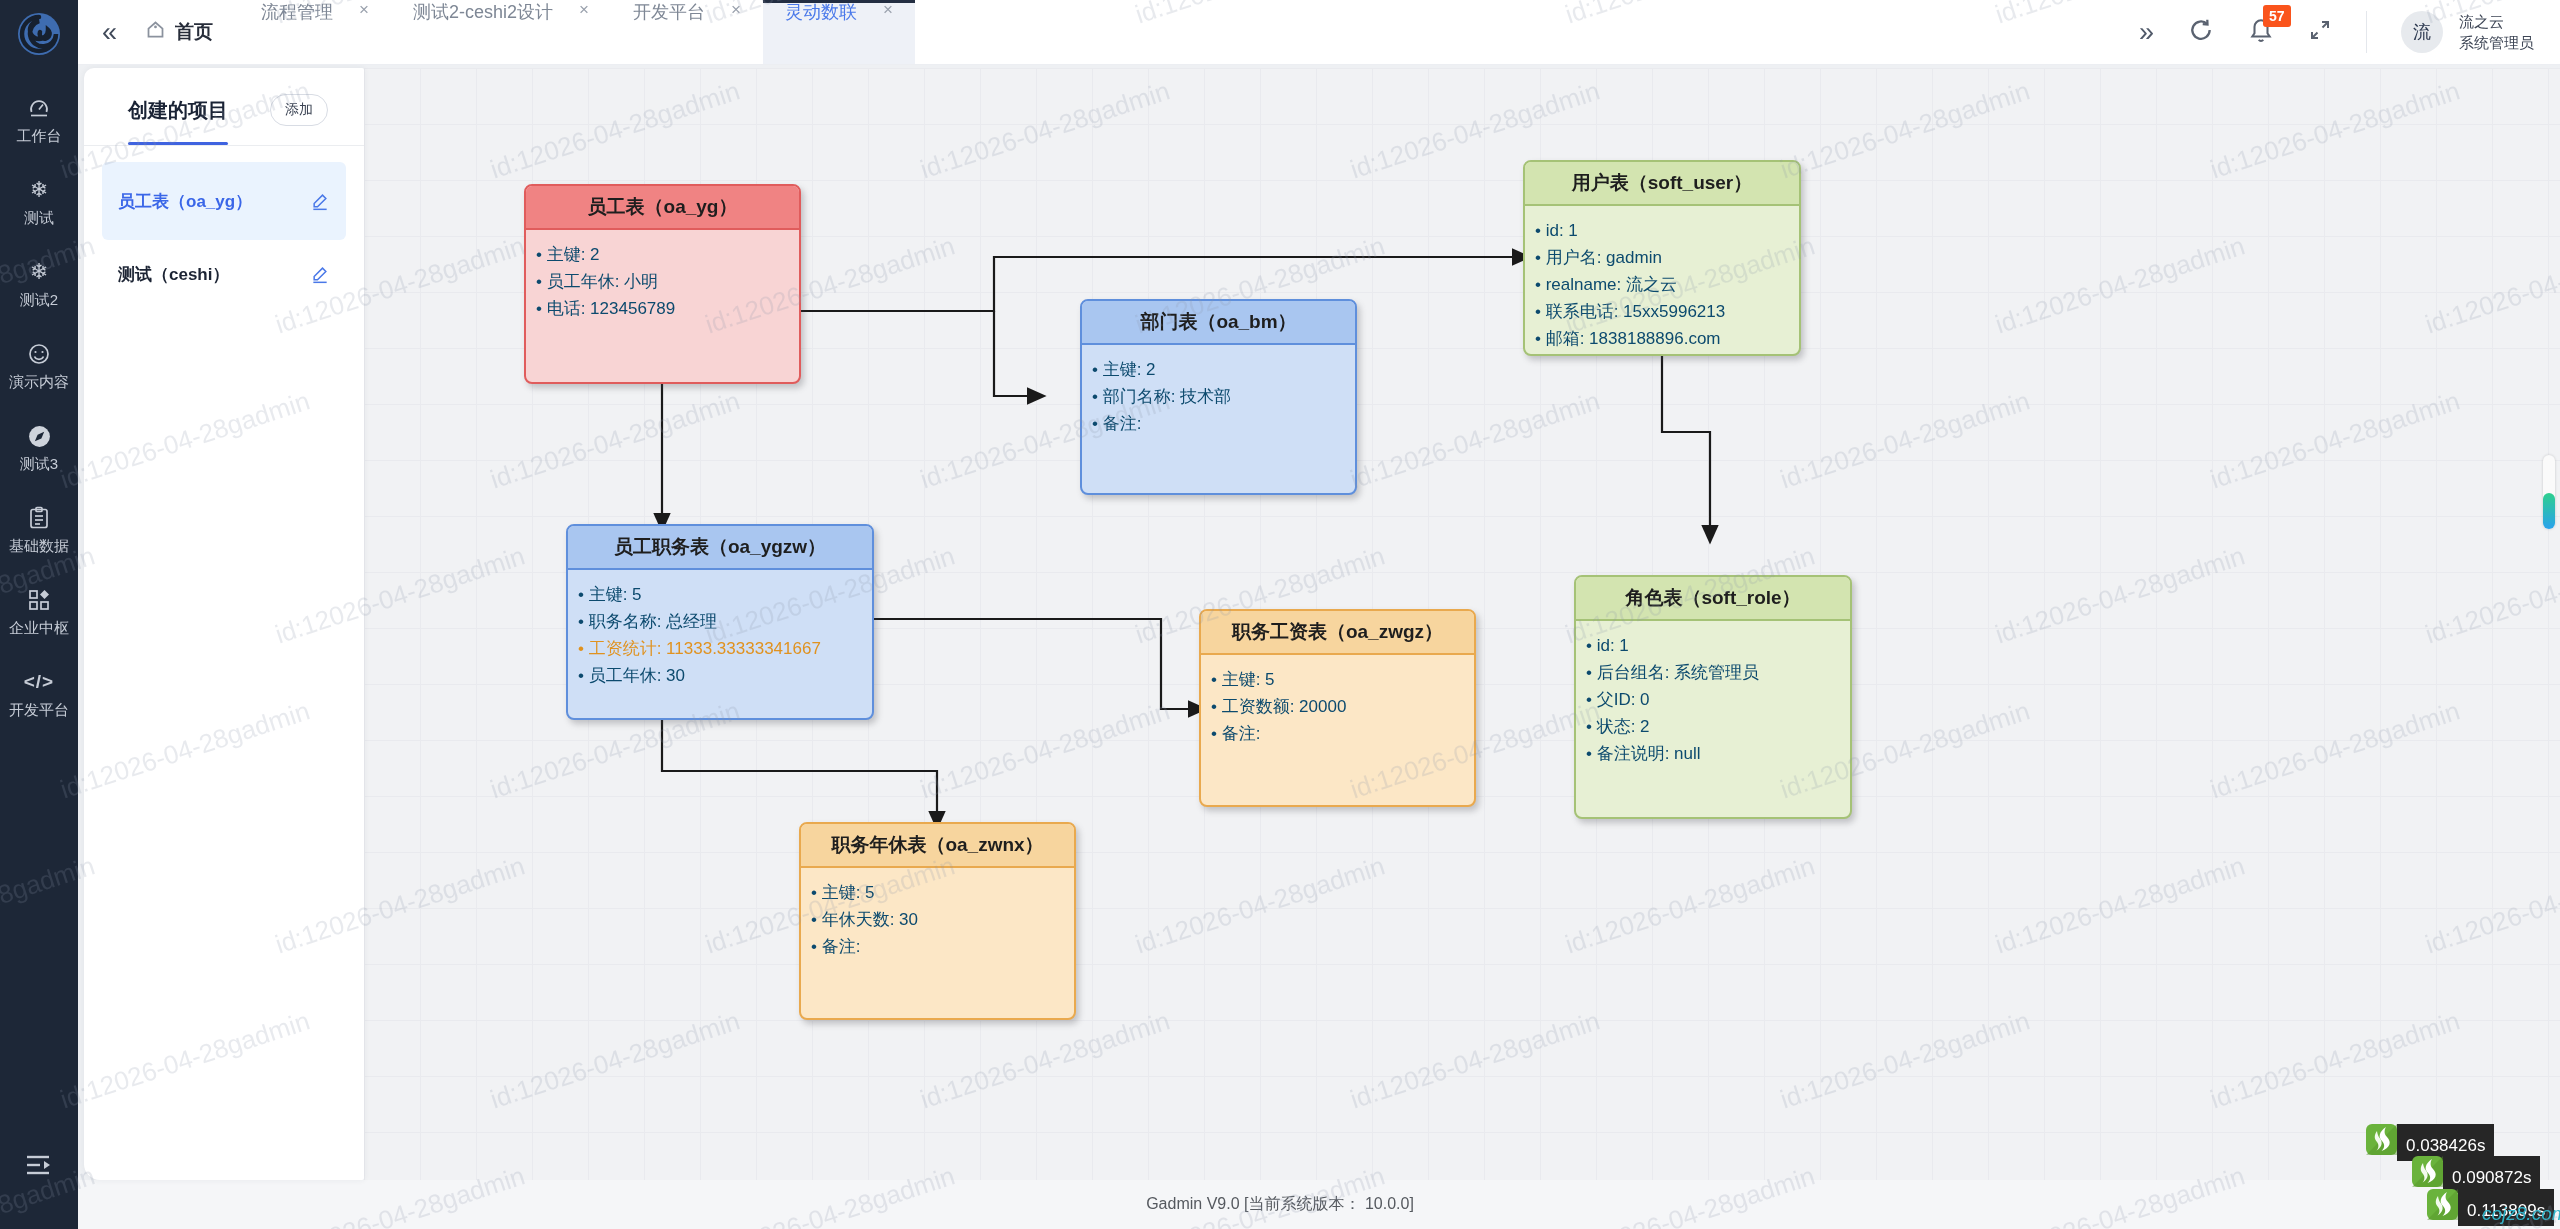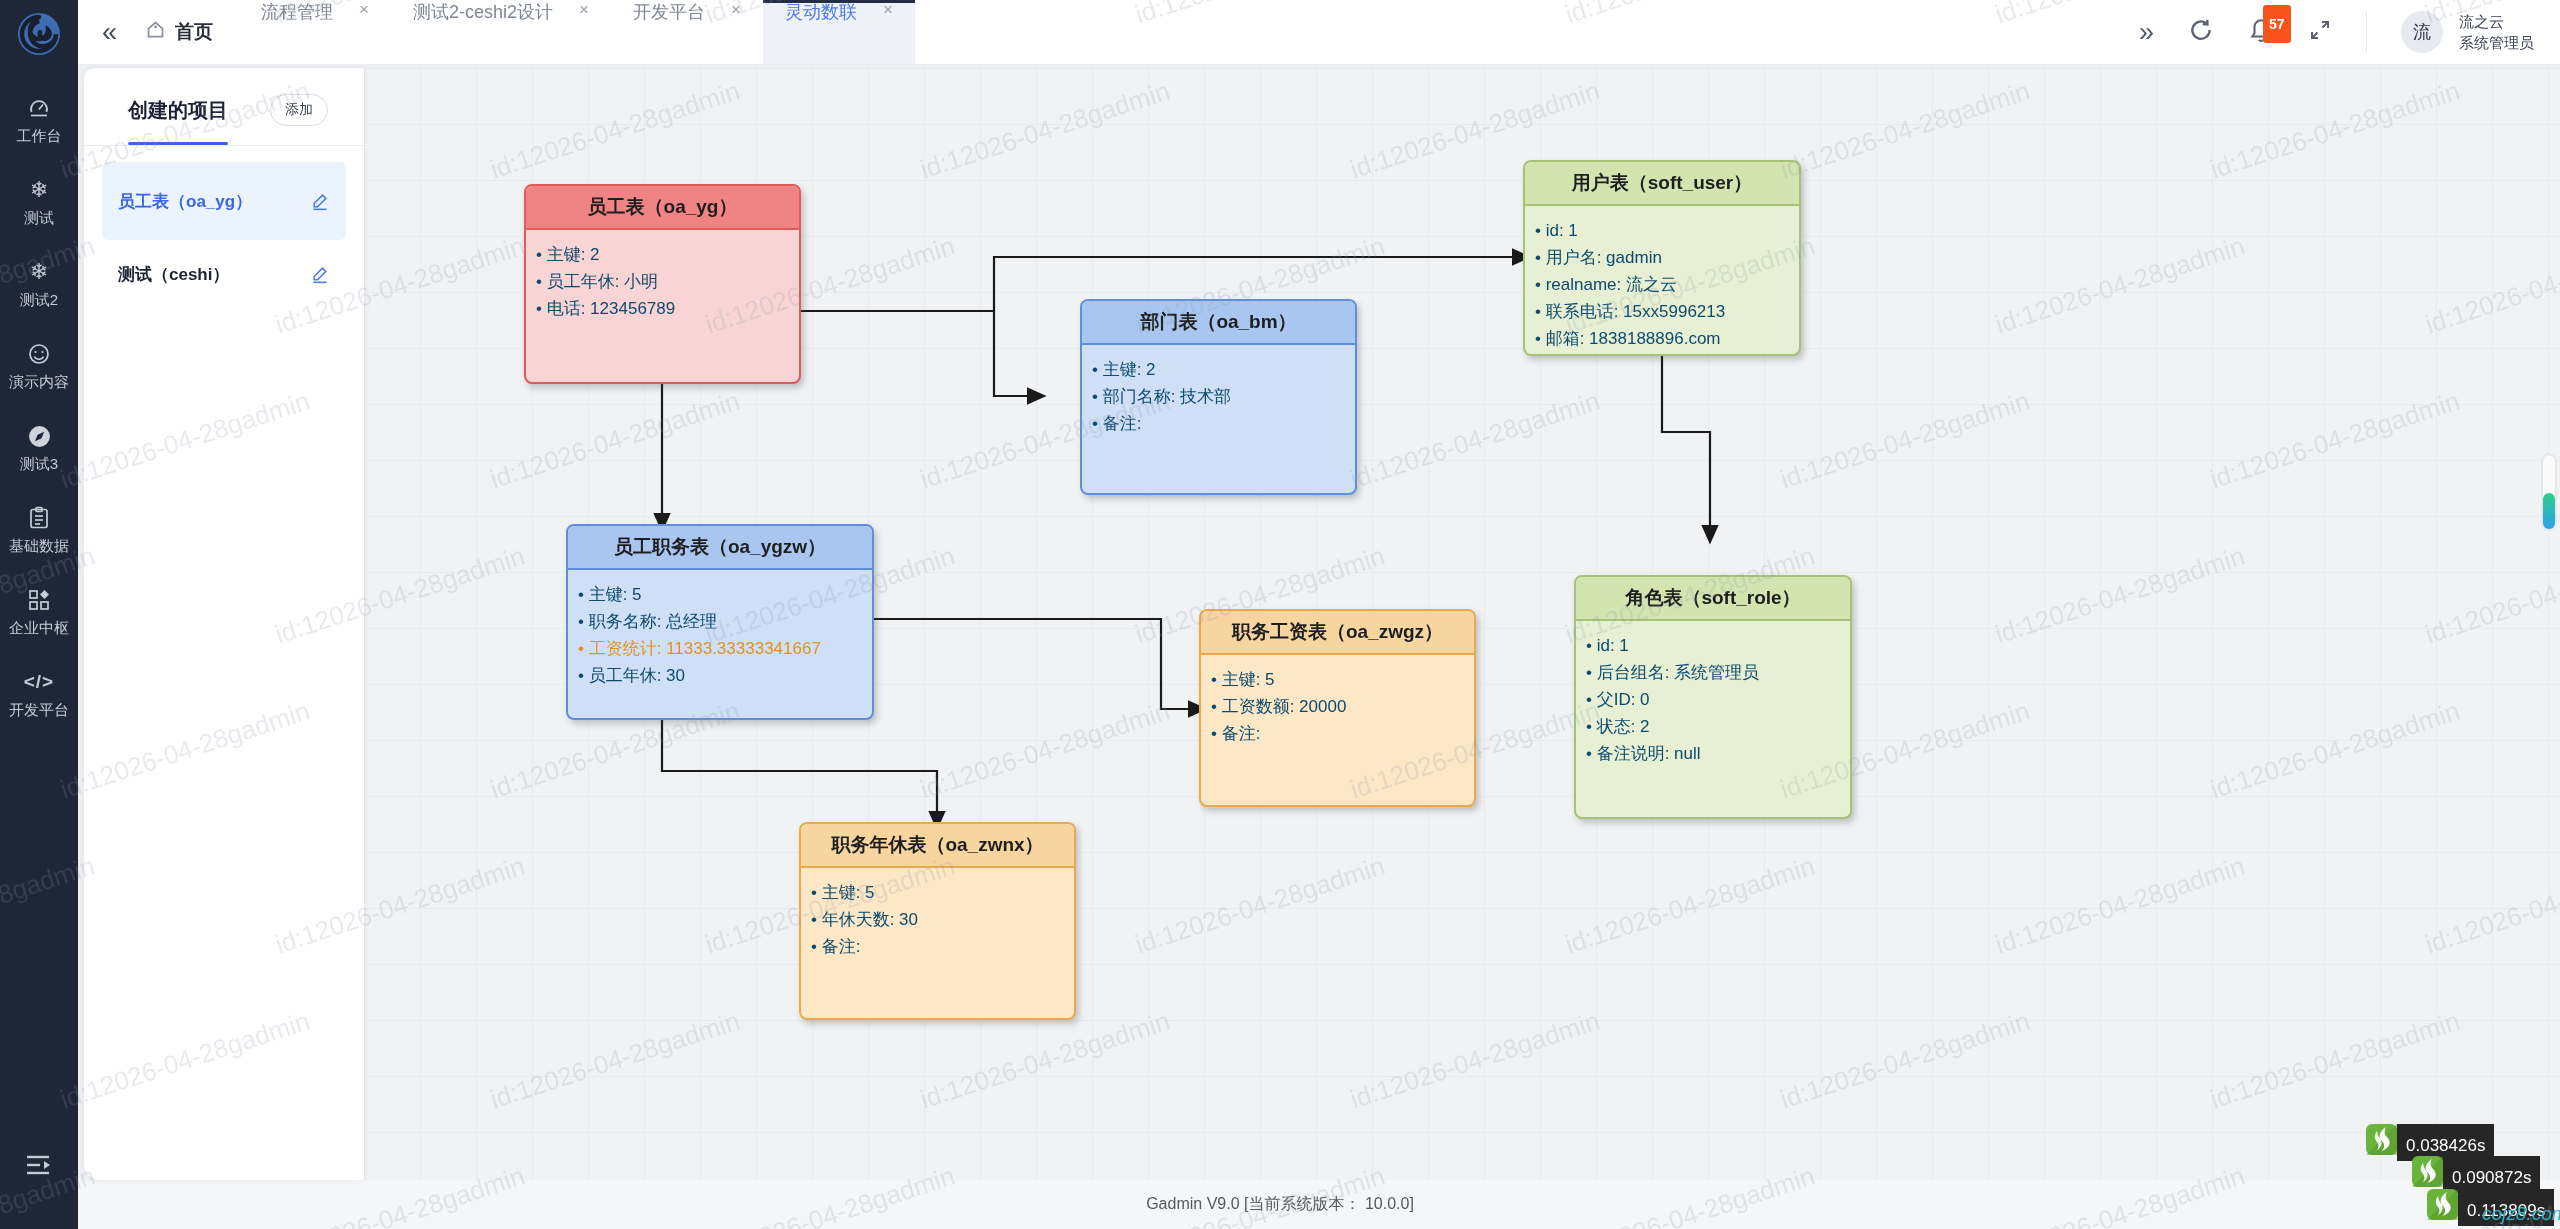--- a/index.html
+++ b/index.html
@@ -21,21 +21,21 @@
   .collapse-ic{font-size:27px;color:#414a5a;margin:0 28px 0 24px;cursor:pointer;line-height:1;}
   .home{display:flex;align-items:center;gap:9px;font-size:19px;color:#272d3a;font-weight:bold;margin-right:26px;cursor:pointer;}
   .tabs{display:flex;align-items:stretch;height:64px;}
   .tab{display:flex;gap:26px;padding:0 22px;font-size:18px;color:#7e8795;cursor:pointer;}
   .tab .t-x{color:#9aa1ad;font-size:17px;}
   .tab.active{background:#eef1f7;color:#4a79ea;box-shadow:inset 0 3px 0 #232e42;}
   .top-right{margin-left:auto;display:flex;align-items:center;gap:34px;padding-right:26px;}
   .expand-ic{font-size:27px;color:#515a6a;cursor:pointer;line-height:1;}
   .icon-btn{cursor:pointer;display:flex;align-items:center;}
   .bell-wrap{position:relative;cursor:pointer;}
-  .badge{position:absolute;top:-12px;left:15px;background:#fa541c;color:#fff;font-size:14px;padding:11px 6px;border-radius:3px;font-weight:bold;}
+  .badge{position:absolute;top:-12px;left:15px;background:#fa541c;color:#fff;font-size:14px;padding:3px 6px;border-radius:3px;font-weight:bold;}
   .tdivider{width:1px;height:42px;background:#e4e7ec;}
   .avatar{width:42px;height:42px;border-radius:50%;background:#e7eaee;color:#2c3950;display:flex;align-items:center;justify-content:center;font-size:18px;cursor:pointer;}
   .user-names{font-size:15px;color:#3e4656;line-height:21px;cursor:pointer;margin-left:-18px;}
 
   
   .panel{position:absolute;left:84px;top:68px;width:280px;bottom:49px;background:#fff;z-index:4;
     border-radius:10px 2px 2px 16px;box-shadow:0 0 6px rgba(40,50,70,0.07);}
   .panel-head{display:flex;align-items:center;padding:26px 36px 0 44px;}
   .panel-title{font-size:20px;font-weight:bold;color:#1a2335;}
   .add-btn{margin-left:auto;border:1px solid #d8dce4;border-radius:17px;padding:6px 14px;font-size:14px;color:#3c4454;background:#fff;cursor:pointer;}

